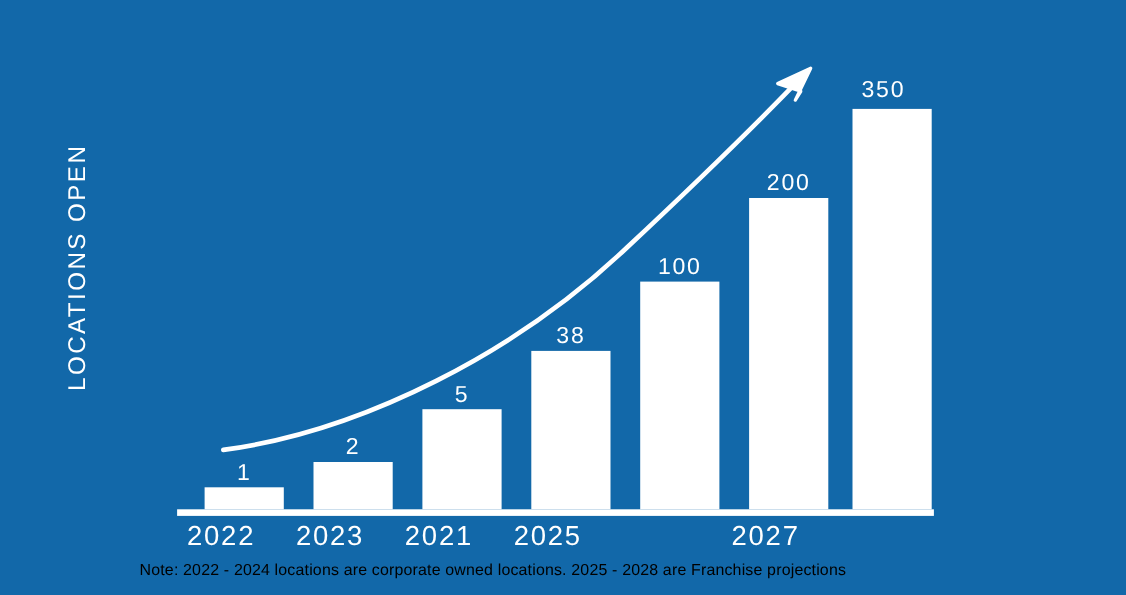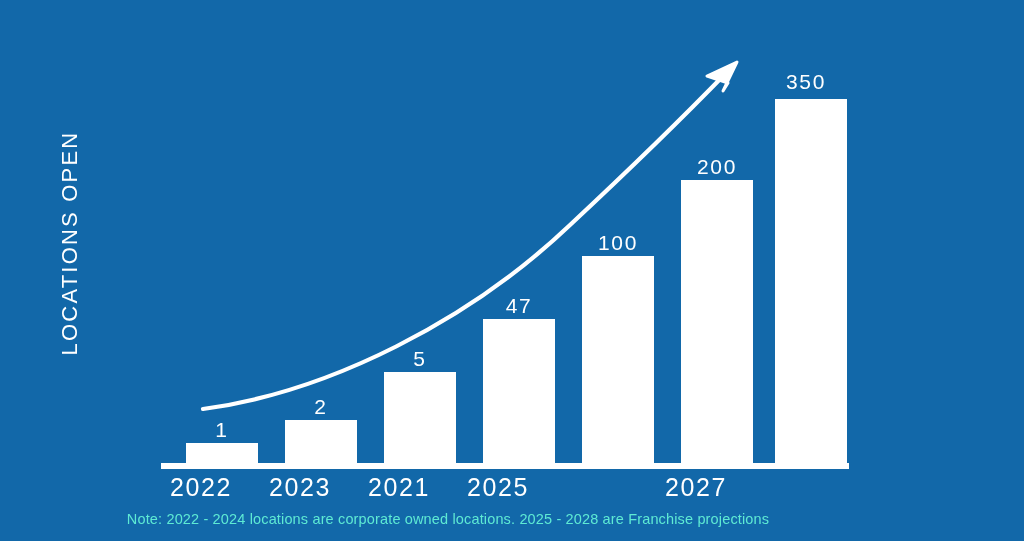--- a/index.html
+++ b/index.html
@@ -94,21 +94,21 @@
     height: 541px;
     pointer-events: none;
   }
 
   #note {
     position: absolute;
     left: 0px;
     top: 511px;
     width: 896px;
     text-align: center;
-    color: #5eead4;
+    color: #000000;
     font-size: 14.5px;
     letter-spacing: 0.15px;
     font-weight: 400;
     white-space: nowrap;
   }
 </style>
 </head>
 <body>
 
 <div id="stage">
@@ -125,32 +125,32 @@
 
     <div class="bar" style="left:285px; top:420px; width:72px; height:43px;"></div>
     <div class="bar-label" style="left:285px; top:395px; width:72px;">2</div>
     <div class="tick-label" style="left:269px; top:473px; width:104px;">2023</div>
 
     <div class="bar" style="left:384px; top:372px; width:72px; height:91px;"></div>
     <div class="bar-label" style="left:384px; top:347px; width:72px;">5</div>
     <div class="tick-label" style="left:368px; top:473px; width:104px;">2021</div>
 
     <div class="bar" style="left:483px; top:319px; width:72px; height:144px;"></div>
-    <div class="bar-label" style="left:483px; top:294px; width:72px;">47</div>
+    <div class="bar-label" style="left:483px; top:294px; width:72px;">38</div>
     <div class="tick-label" style="left:467px; top:473px; width:104px;">2025</div>
 
     <div class="bar" style="left:582px; top:256px; width:72px; height:207px;"></div>
     <div class="bar-label" style="left:582px; top:231px; width:72px;">100</div>
 
     <div class="bar" style="left:681px; top:180px; width:72px; height:283px;"></div>
     <div class="bar-label" style="left:681px; top:155px; width:72px;">200</div>
     <div class="tick-label" style="left:665px; top:473px; width:104px;">2027</div>
 
     <div class="bar" style="left:775px; top:99px; width:72px; height:364px;"></div>
-    <div class="bar-label" style="left:770px; top:70px; width:72px;">350</div>
+    <div class="bar-label" style="left:751px; top:70px; width:72px;text-align:right;">350</div>
 
     <div id="axis-line"></div>
   </div>
 
   <svg id="trend-arrow" viewBox="0 0 1024 541" xmlns="http://www.w3.org/2000/svg">
     <path d="M 203 409 C 330 392 470 320 570 225 C 645 155 695 105 727 72" fill="none" stroke="#ffffff" stroke-width="4.2" stroke-linecap="round"></path>
     <path d="M 737 62 L 707 76 L 728 83 L 723 91 Z" fill="#ffffff" stroke="#ffffff" stroke-width="3" stroke-linejoin="round"></path>
   </svg>
 
   <div id="note">Note: 2022 - 2024 locations are corporate owned locations. 2025 - 2028 are Franchise projections</div>

